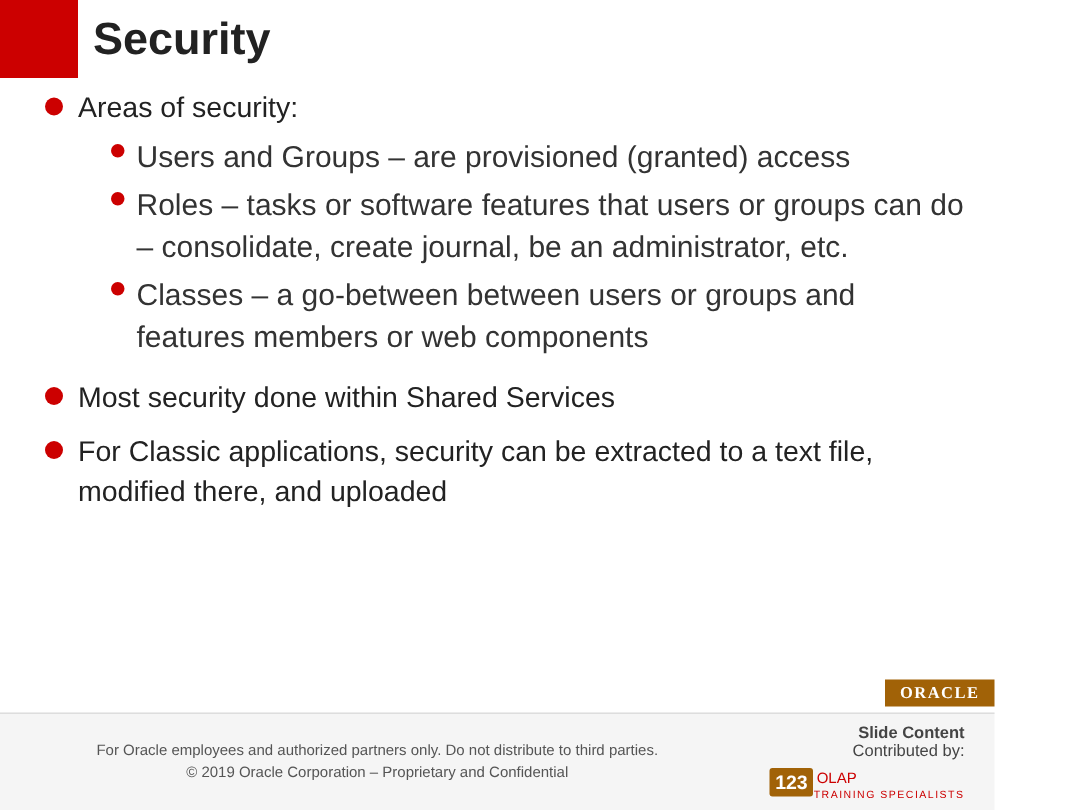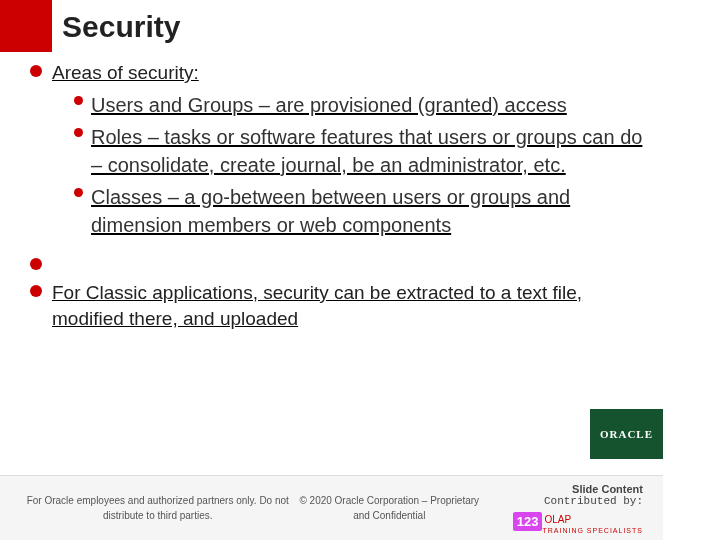--- a/index.html
+++ b/index.html
@@ -46,21 +46,20 @@
       top: 60px;
       left: 30px;
       right: 20px;
       bottom: 70px;
     }
 
     .main-bullet {
       display: flex;
       align-items: flex-start;
       margin-bottom: 10px;
-      text-decoration: underline;
     }
 
     .bullet-dot-large {
       width: 12px;
       height: 12px;
       min-width: 12px;
       border-radius: 50%;
       background: #cc0000;
       margin-top: 5px;
       margin-right: 10px;
@@ -111,21 +110,21 @@
       background: #f5f5f5;
       border-top: 1px solid #dddddd;
       display: flex;
       align-items: center;
       justify-content: space-between;
       padding: 0 20px;
     }
 
     .footer-left {
       display: flex;
-      flex-direction: row;
+      flex-direction: column;
       align-items: center;
       flex: 1;
     }
 
     .footer-text {
       font-size: 10px;
       color: #555555;
       text-align: center;
       line-height: 1.5;
     }
@@ -139,49 +138,48 @@
 
     .footer-slide-content {
       font-size: 11px;
       color: #444444;
       font-weight: bold;
     }
 
     .footer-contributed {
       font-size: 11px;
       color: #444444;
-      font-family: Liberation Mono, monospace;
     }
 
     
     .oracle-area {
       position: absolute;
-      bottom: 81px;
+      bottom: 69px;
       right: 0;
-      background: #14532d;
-      padding: 19px 10px;
+      background: #a16207;
+      padding: 3px 10px;
     }
 
     .oracle-text {
       font-size: 11px;
       color: #ffffff;
       font-weight: bold;
       letter-spacing: 1px;
       font-family: serif;
     }
 
     
     .olap-logo {
       display: flex;
       align-items: center;
       margin-top: 2px;
     }
 
     .olap-logo-box {
-      background: #d946ef;
+      background: #a16207;
       color: white;
       font-size: 13px;
       font-weight: bold;
       padding: 2px 4px;
       border-radius: 2px;
       letter-spacing: 0;
     }
 
     .olap-logo-text {
       font-size: 10px;
@@ -220,47 +218,48 @@
             <div class="sub-bullet-text">Users and Groups – are provisioned (granted) access</div>
           </div>
 
           <div class="sub-bullet">
             <div class="bullet-dot-small"></div>
             <div class="sub-bullet-text">Roles – tasks or software features that users or groups can do – consolidate, create journal, be an administrator, etc.</div>
           </div>
 
           <div class="sub-bullet">
             <div class="bullet-dot-small"></div>
-            <div class="sub-bullet-text">Classes – a go-between between users or groups and dimension members or web components</div>
+            <div class="sub-bullet-text">Classes – a go-between between users or groups and features members or web components</div>
           </div>
 
         </div>
       </div>
     </div>
 
     <div class="main-bullet">
       <div class="bullet-dot-large"></div>
+      <div class="main-bullet-text">Most security done within Shared Services</div>
     </div>
 
 
     <div class="main-bullet">
       <div class="bullet-dot-large"></div>
       <div class="main-bullet-text">For Classic applications, security can be extracted to a text file, modified there, and uploaded</div>
     </div>
 
   </div>
 
   <div class="oracle-area">
     <div class="oracle-text">ORACLE</div>
   </div>
 
   <div class="footer">
     <div class="footer-left">
       <div class="footer-text">For Oracle employees and authorized partners only. Do not distribute to third parties.</div>
-      <div class="footer-text">© 2020 Oracle Corporation – Proprietary and Confidential</div>
+      <div class="footer-text">© 2019 Oracle Corporation – Proprietary and Confidential</div>
     </div>
     <div class="footer-right">
       <div class="footer-slide-content">Slide Content</div>
       <div class="footer-contributed">Contributed by:</div>
       <div class="olap-logo">
         <span class="olap-logo-box">123</span>
         <div>
           <span class="olap-logo-text">OLAP</span>
           <span class="training-text">TRAINING SPECIALISTS</span>
         </div>

